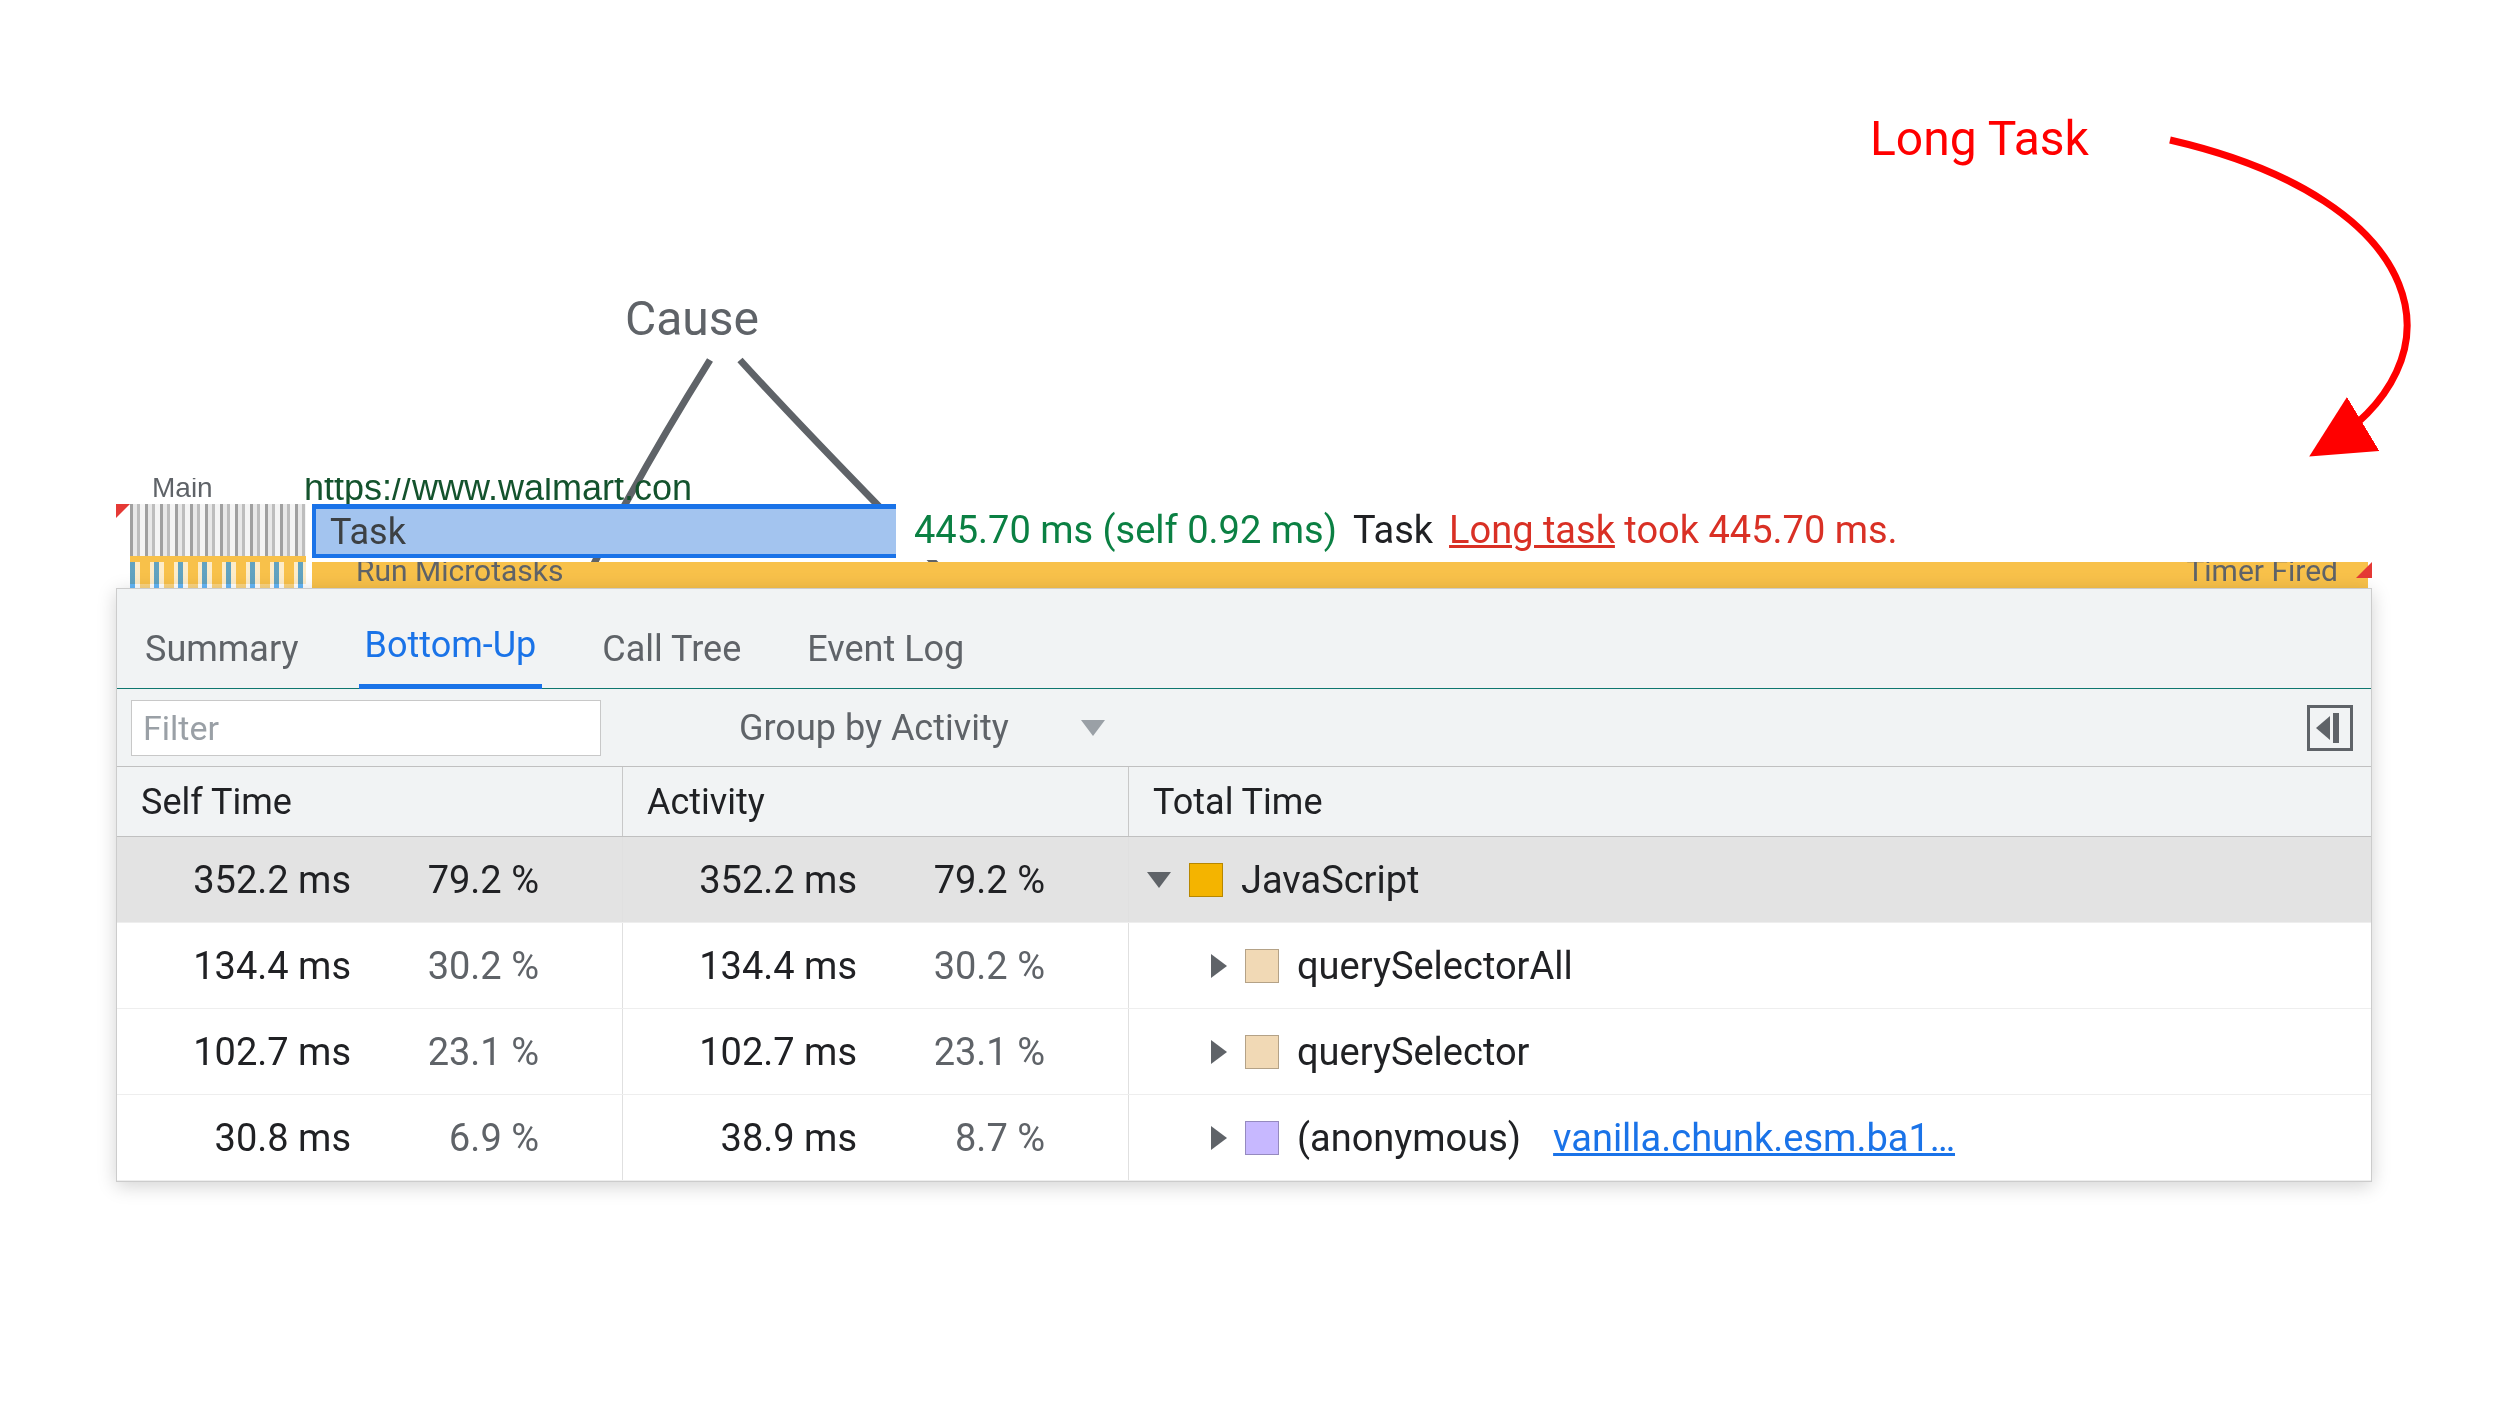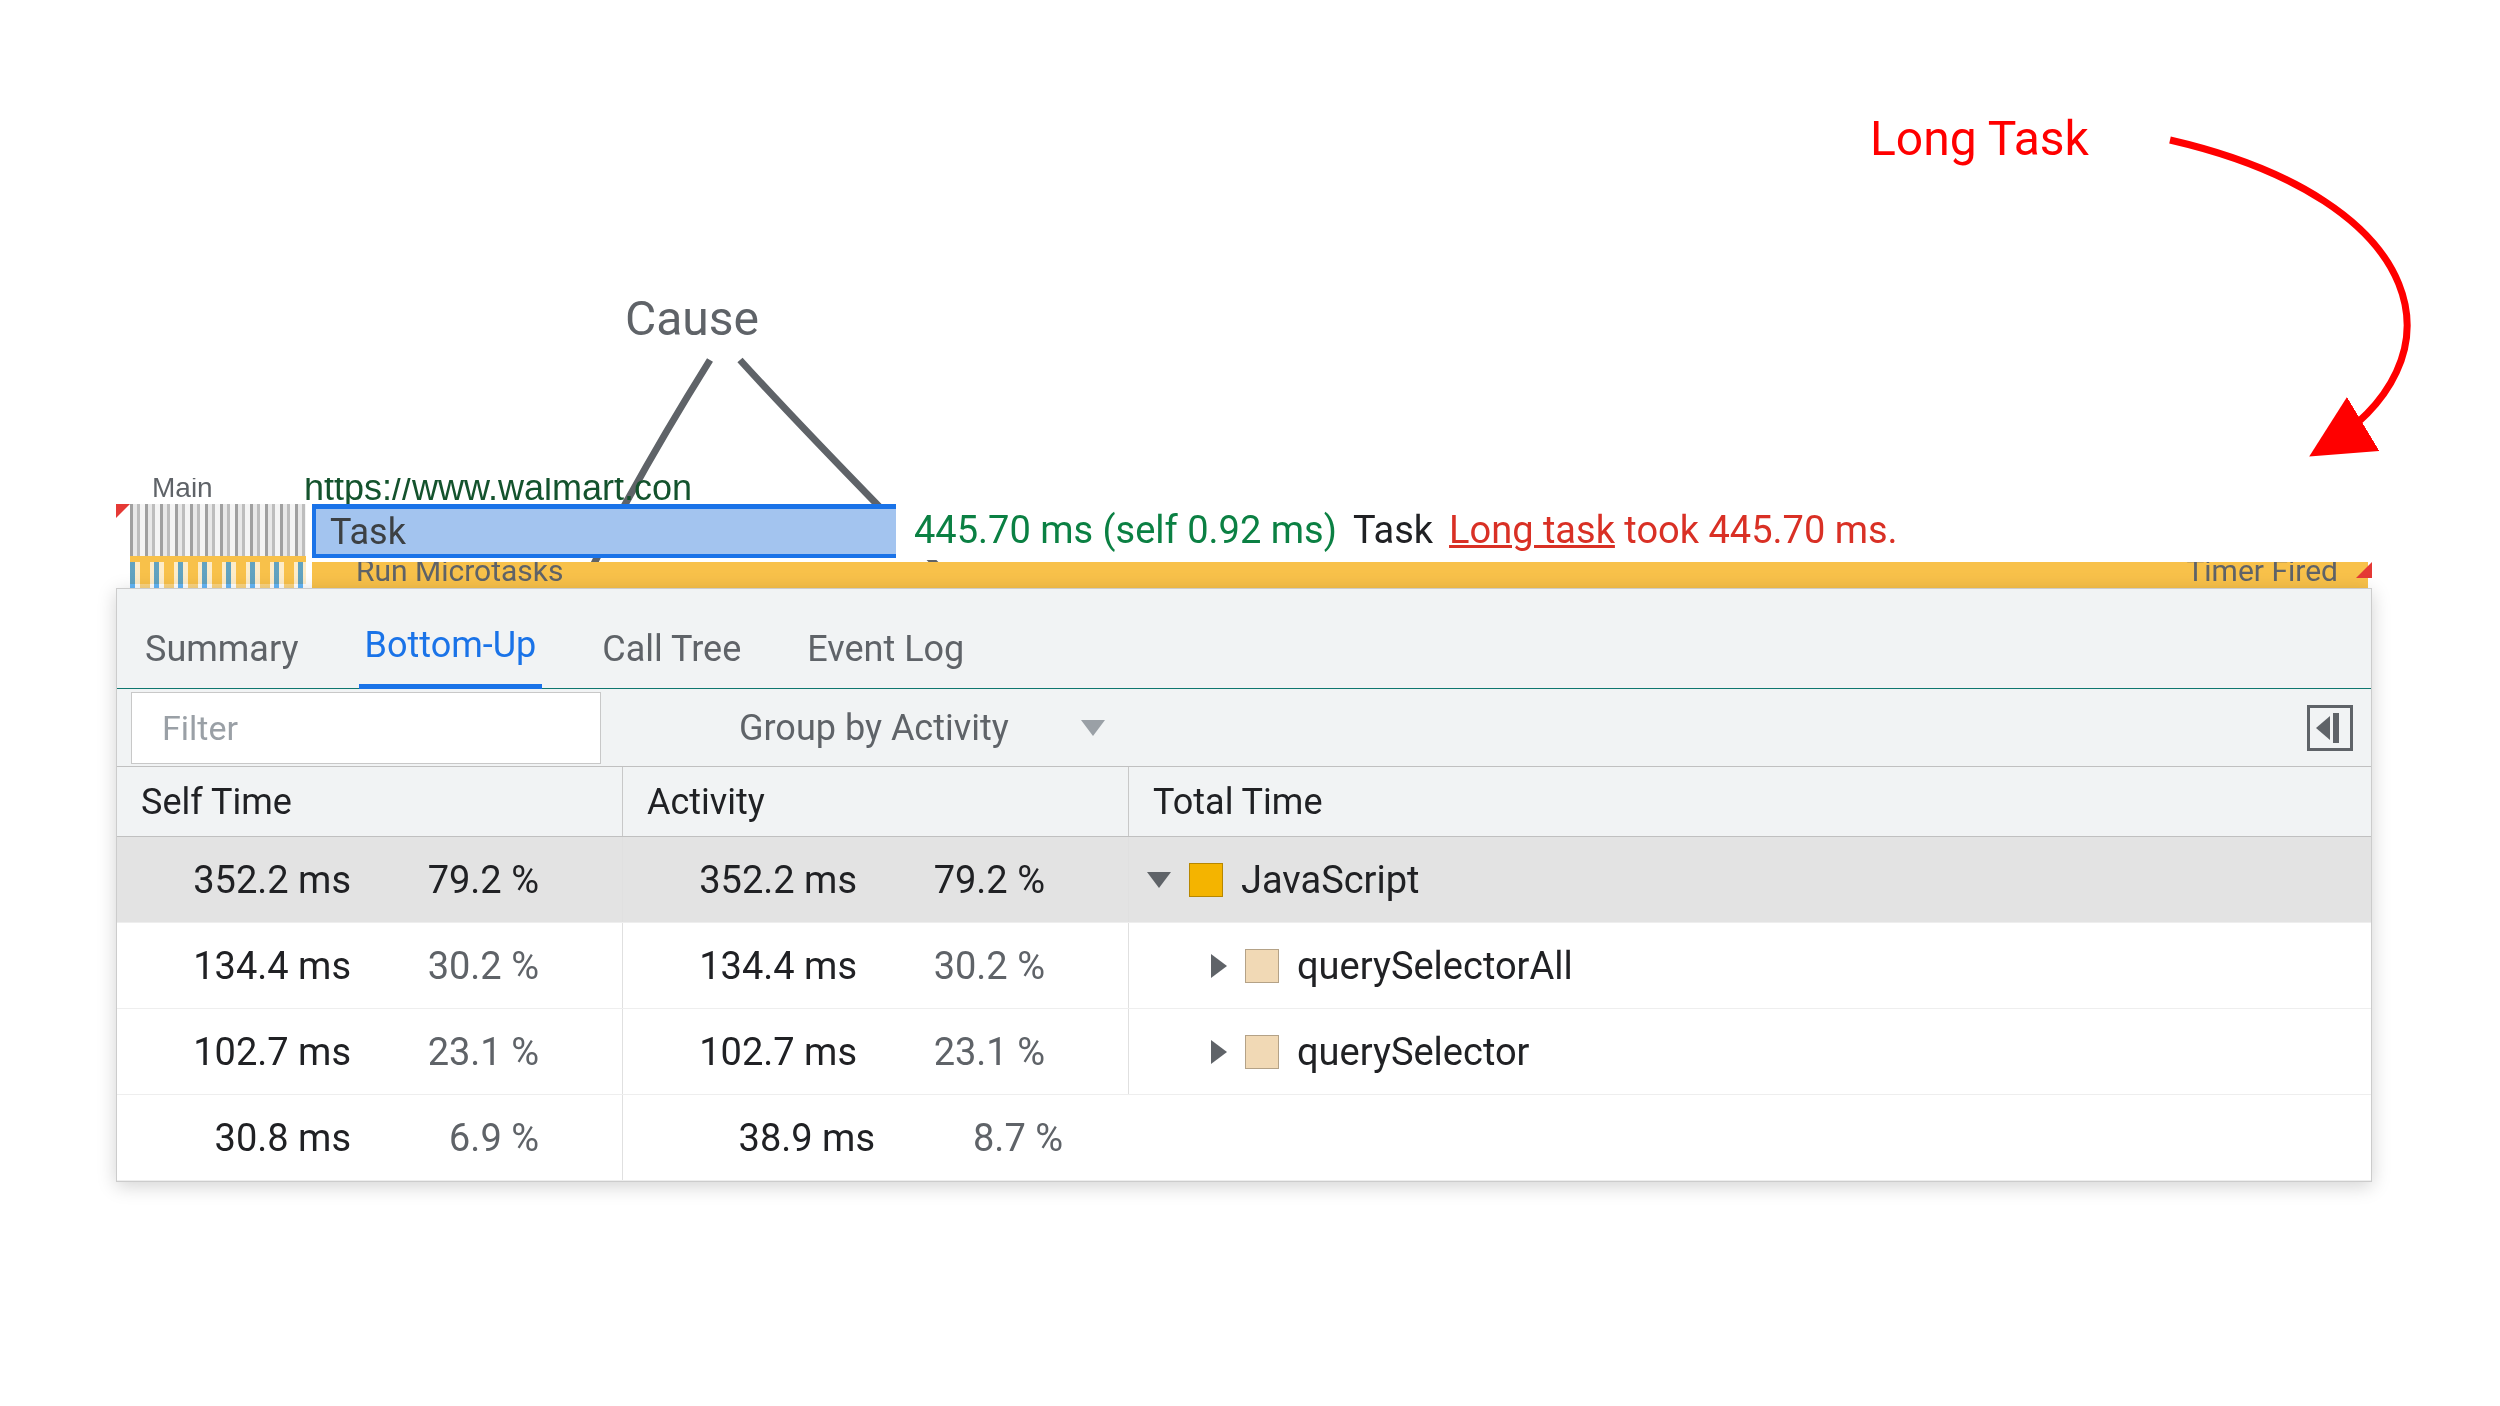--- a/index.html
+++ b/index.html
@@ -70,22 +70,22 @@
     padding-left:22px; gap:54px; font-size:36px; color:#5f6368;
   }
   .tabs .tab { padding:18px 6px 18px 6px; cursor:pointer; }
   .tabs .tab.active { color:#1a73e8; border-bottom:5px solid #1a73e8; margin-bottom:-1px; }
 
   
   .filter-row {
     display:flex; align-items:center; height:78px; border-bottom:1px solid #c0c0c0; background:#f1f3f4;
   }
   .filter-input {
-    width:470px; height:72px; margin-left:14px; background:#fff; border:1px solid #c8c8c8;
-    padding:0 30px; font-size:34px; color:#9aa0a6; display:flex; align-items:center;
+    width:470px; height:56px; margin-left:14px; background:#fff; border:1px solid #c8c8c8;
+    padding:0 11px; font-size:34px; color:#9aa0a6; display:flex; align-items:center;
   }
   .group-by { margin-left:138px; font-size:36px; color:#5f6368; display:flex; align-items:center; gap:72px; }
   .tri-down { width:0; height:0; border-left:12px solid transparent; border-right:12px solid transparent; border-top:16px solid #9aa0a6; }
   .heavy-icon {
     margin-left:auto; margin-right:18px; width:46px; height:46px; border:3px solid #5f6368; display:flex;
   }
   .heavy-icon::before { content:""; width:0; height:0; border-top:12px solid transparent; border-bottom:12px solid transparent; border-right:14px solid #5f6368; margin:auto 3px auto 6px; }
   .heavy-icon::after { content:""; width:6px; height:30px; background:#5f6368; margin:auto 6px auto 0; }
 
   
@@ -248,15 +248,24 @@
       </div>
       <div class="row">
         <div class="cell">
           <div class="ms">30.8 ms</div>
           <div class="pct"><div class="bar" style="width: 13.11px;"></div><span>6.9 %</span></div>
         </div>
         <div class="cell">
           <div class="ms">38.9 ms</div>
           <div class="pct"><div class="bar" style="width: 16.53px;"></div><span>8.7 %</span></div>
         </div>
+        <div class="cell">
+          <div class="activity">
+            <span class="indent1"></span>
+            <span class="tri right"></span>
+            <span class="swatch sw-violet"></span>
+            <span class="act-name">(anonymous)</span>
+            <a class="act-src">vanilla.chunk.esm.ba1…</a>
+          </div>
+        </div>
       </div>
     </div>
 </div>
 
 </body></html>

